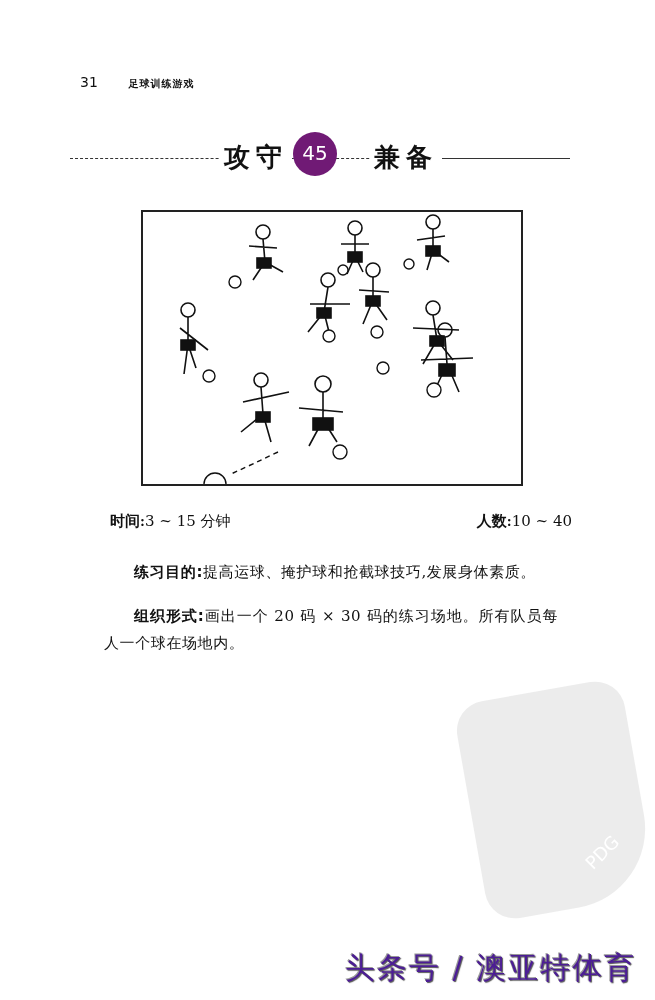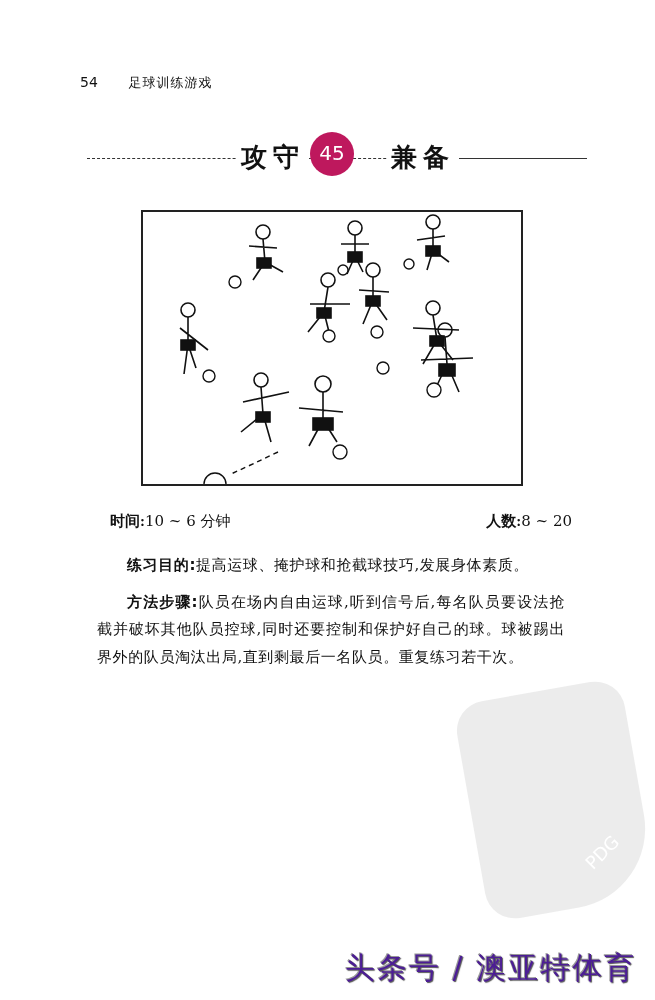--- a/index.html
+++ b/index.html
@@ -1,54 +1,54 @@
 <!DOCTYPE html>
 <html><head>
 <meta charset="utf-8">
 <style>
   html, body { margin: 0; padding: 0; background: #ffffff; }
   body { width: 655px; height: 1000px; position: relative; overflow: hidden;
          font-family: "DejaVu Serif", serif; color: #111; }
   .header { position: absolute; left: 80px; top: 74px; font-family: "DejaVu Sans", sans-serif; font-size: 14px; color: #111; }
   .header .pnum { display: inline-block; width: 44px; }
-  .header .btitle { letter-spacing: 1px; font-weight: normal; font-size: 13px; }
+  .header .btitle { letter-spacing: 1px; font-weight: bold; font-size: 10px; }
 
-  .title-row { position: absolute; left: 87px; top: 130px; width: 500px; height: 50px; }
+  .title-row { position: absolute; left: 70px; top: 130px; width: 500px; height: 50px; }
   .title-line { position: absolute; left: 0; right: 0; top: 28px; border-top: 1.5px dashed #333; }
   .title-line.solid-right { left: 335px; border-top: 1.5px solid #333; }
   .title-text { position: absolute; top: 10px; font-family: "DejaVu Sans", sans-serif; font-weight: bold; font-size: 26px; background: #fff; padding: 0 4px; letter-spacing: 6px; }
   .title-left { left: 150px; }
   .title-right { left: 278px; margin-left: 22px; }
-  .title-num { position: absolute; left: 223px; top: 2px; width: 44px; height: 44px; border-radius: 50%; background: #be185d; color: #fff;
+  .title-num { position: absolute; left: 223px; top: 2px; width: 44px; height: 44px; border-radius: 50%; background: #701a75; color: #fff;
                font-family: "DejaVu Sans", sans-serif; font-size: 20px; text-align: center; line-height: 42px; }
 
   .figure { position: absolute; left: 141px; top: 210px; width: 378px; height: 272px; border: 2px solid #222; background: #fff; }
   .figure svg { position: absolute; left: 0; top: 0; }
 
   .meta-row { position: absolute; left: 110px; top: 512px; width: 462px; font-size: 15px; }
   .meta-row .left { position: absolute; left: 0; }
   .meta-row .right { position: absolute; right: 0; }
   .bold { font-weight: bold; font-family: Liberation Serif, serif; text-align: right; }
 
   .body-text { position: absolute; left: 88px; top: 543px; width: 486px; font-size: 15px; line-height: 27.5px; letter-spacing: 0.6px; text-align: justify; }
-  .para { margin: 9px; text-indent: 2em; }
+  .para { margin: 16px; text-indent: 2em; }
   .para .label { font-weight: bold; font-family: "DejaVu Sans", sans-serif; }
 
   .stamp { position: absolute; left: 470px; top: 690px; width: 170px; height: 220px; background: rgba(200,200,200,0.35);
            border-radius: 30px 30px 80px 30px; transform: rotate(-10deg); }
   .stamp .pdg { position: absolute; right: 28px; bottom: 40px; color: #fff; font-family: "DejaVu Sans", sans-serif; font-size: 18px; transform: rotate(-35deg); }
 
   .watermark { position: absolute; left: 345px; top: 948px; font-family: "DejaVu Sans", sans-serif; font-size: 30px; color: #4c1d95;
                text-shadow: 1px 1px 1px #555, -1px -1px 0 #999; letter-spacing: 2px; }
 </style>
 </head>
 <body>
 
 <div class="header">
-  <span class="pnum">54</span>
+  <span class="pnum">31</span>
   <span class="btitle">足球训练游戏</span>
 </div>
 
 <div class="title-row">
   <div class="title-line"></div>
   <div class="title-line solid-right"></div>
   <span class="title-text title-left">攻守</span>
   <div class="title-num">45</div>
   <span class="title-text title-right">兼备</span>
 </div>
@@ -119,29 +119,29 @@
         <circle cx="291" cy="178" r="7"></circle>
         <circle cx="197" cy="240" r="7"></circle>
       <circle cx="72" cy="272" r="11"></circle>
     </g>
     <path d="M135 240 Q110 252 88 262" fill="none" stroke="#111" stroke-width="1.4" stroke-dasharray="5,4"></path>
   </svg>
 </div>
 
 <div class="meta-row">
   <span class="left">
-    <span class="bold">时间:</span><span>10 ~ 6 分钟</span>
+    <span class="bold">时间:</span><span>3 ~ 15 分钟</span>
   </span>
   <span class="right">
-    <span class="bold">人数:</span><span>8 ~ 20</span>
+    <span class="bold">人数:</span><span>10 ~ 40</span>
   </span>
 </div>
 
 <div class="body-text">
   <p class="para"><span class="label">练习目的:</span><span>提高运球、掩护球和抢截球技巧,发展身体素质。</span></p>
-  <p class="para"><span class="label">方法步骤:</span><span>队员在场内自由运球,听到信号后,每名队员要设法抢截并破坏其他队员控球,同时还要控制和保护好自己的球。球被踢出界外的队员淘汰出局,直到剩最后一名队员。重复练习若干次。</span></p>
+  <p class="para"><span class="label">组织形式:</span><span>画出一个 20 码 × 30 码的练习场地。所有队员每人一个球在场地内。</span></p>
 </div>
 
 <div class="stamp">
   <span class="pdg">PDG</span>
 </div>
 
 <div class="watermark">头条号 / 澳亚特体育</div>
 
 </body></html>

